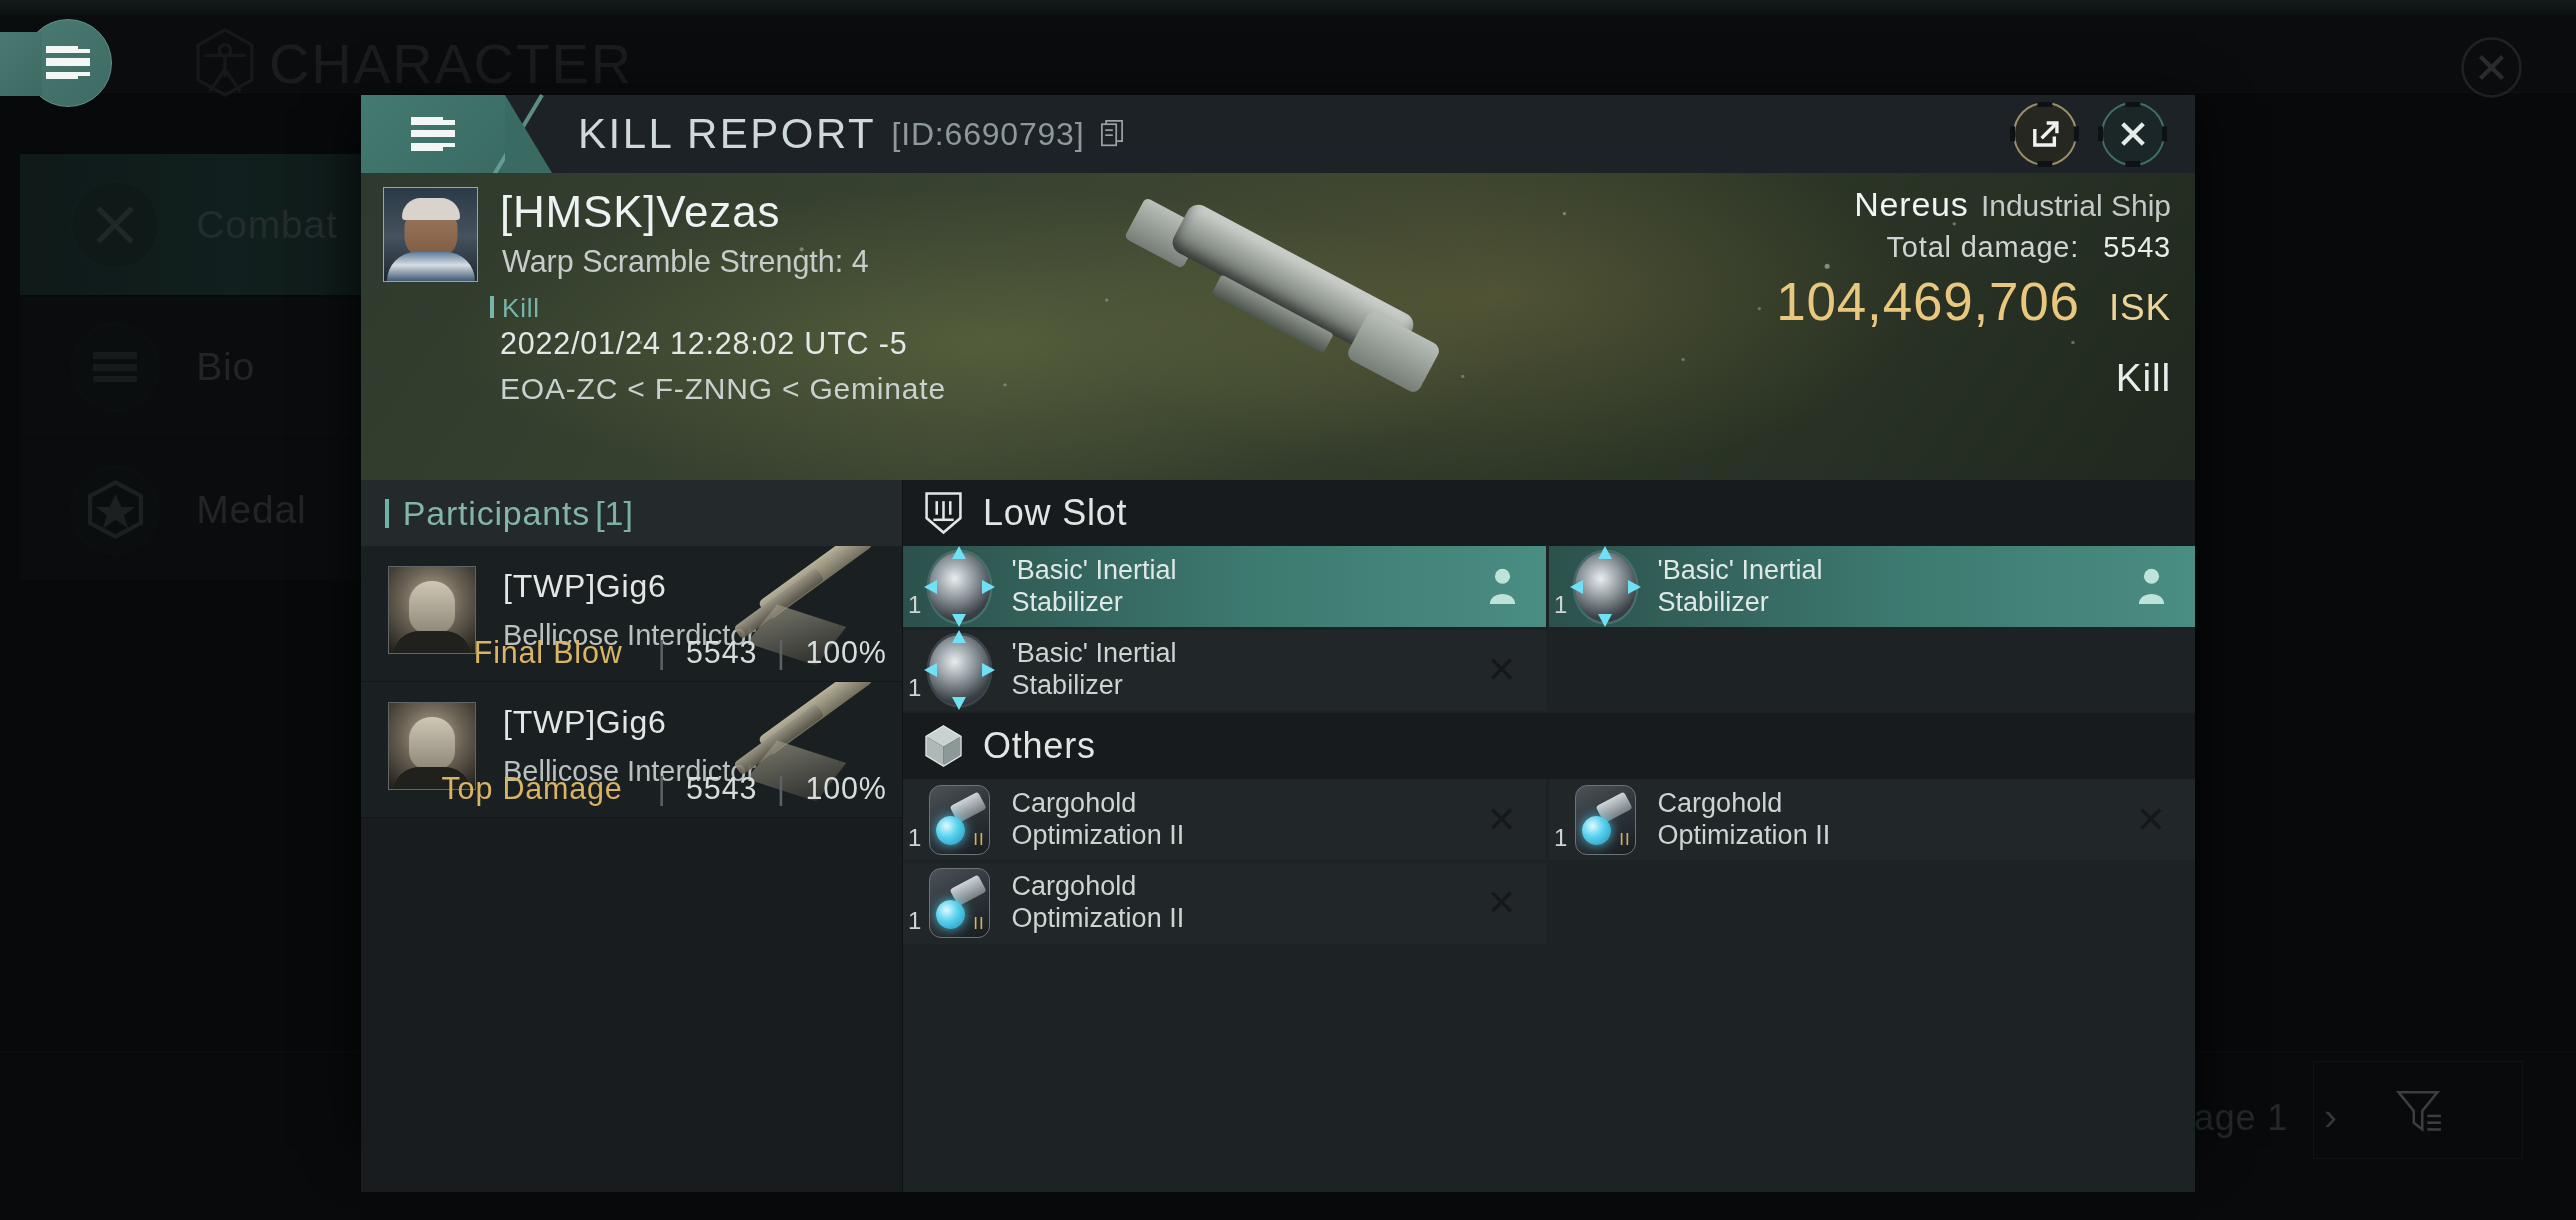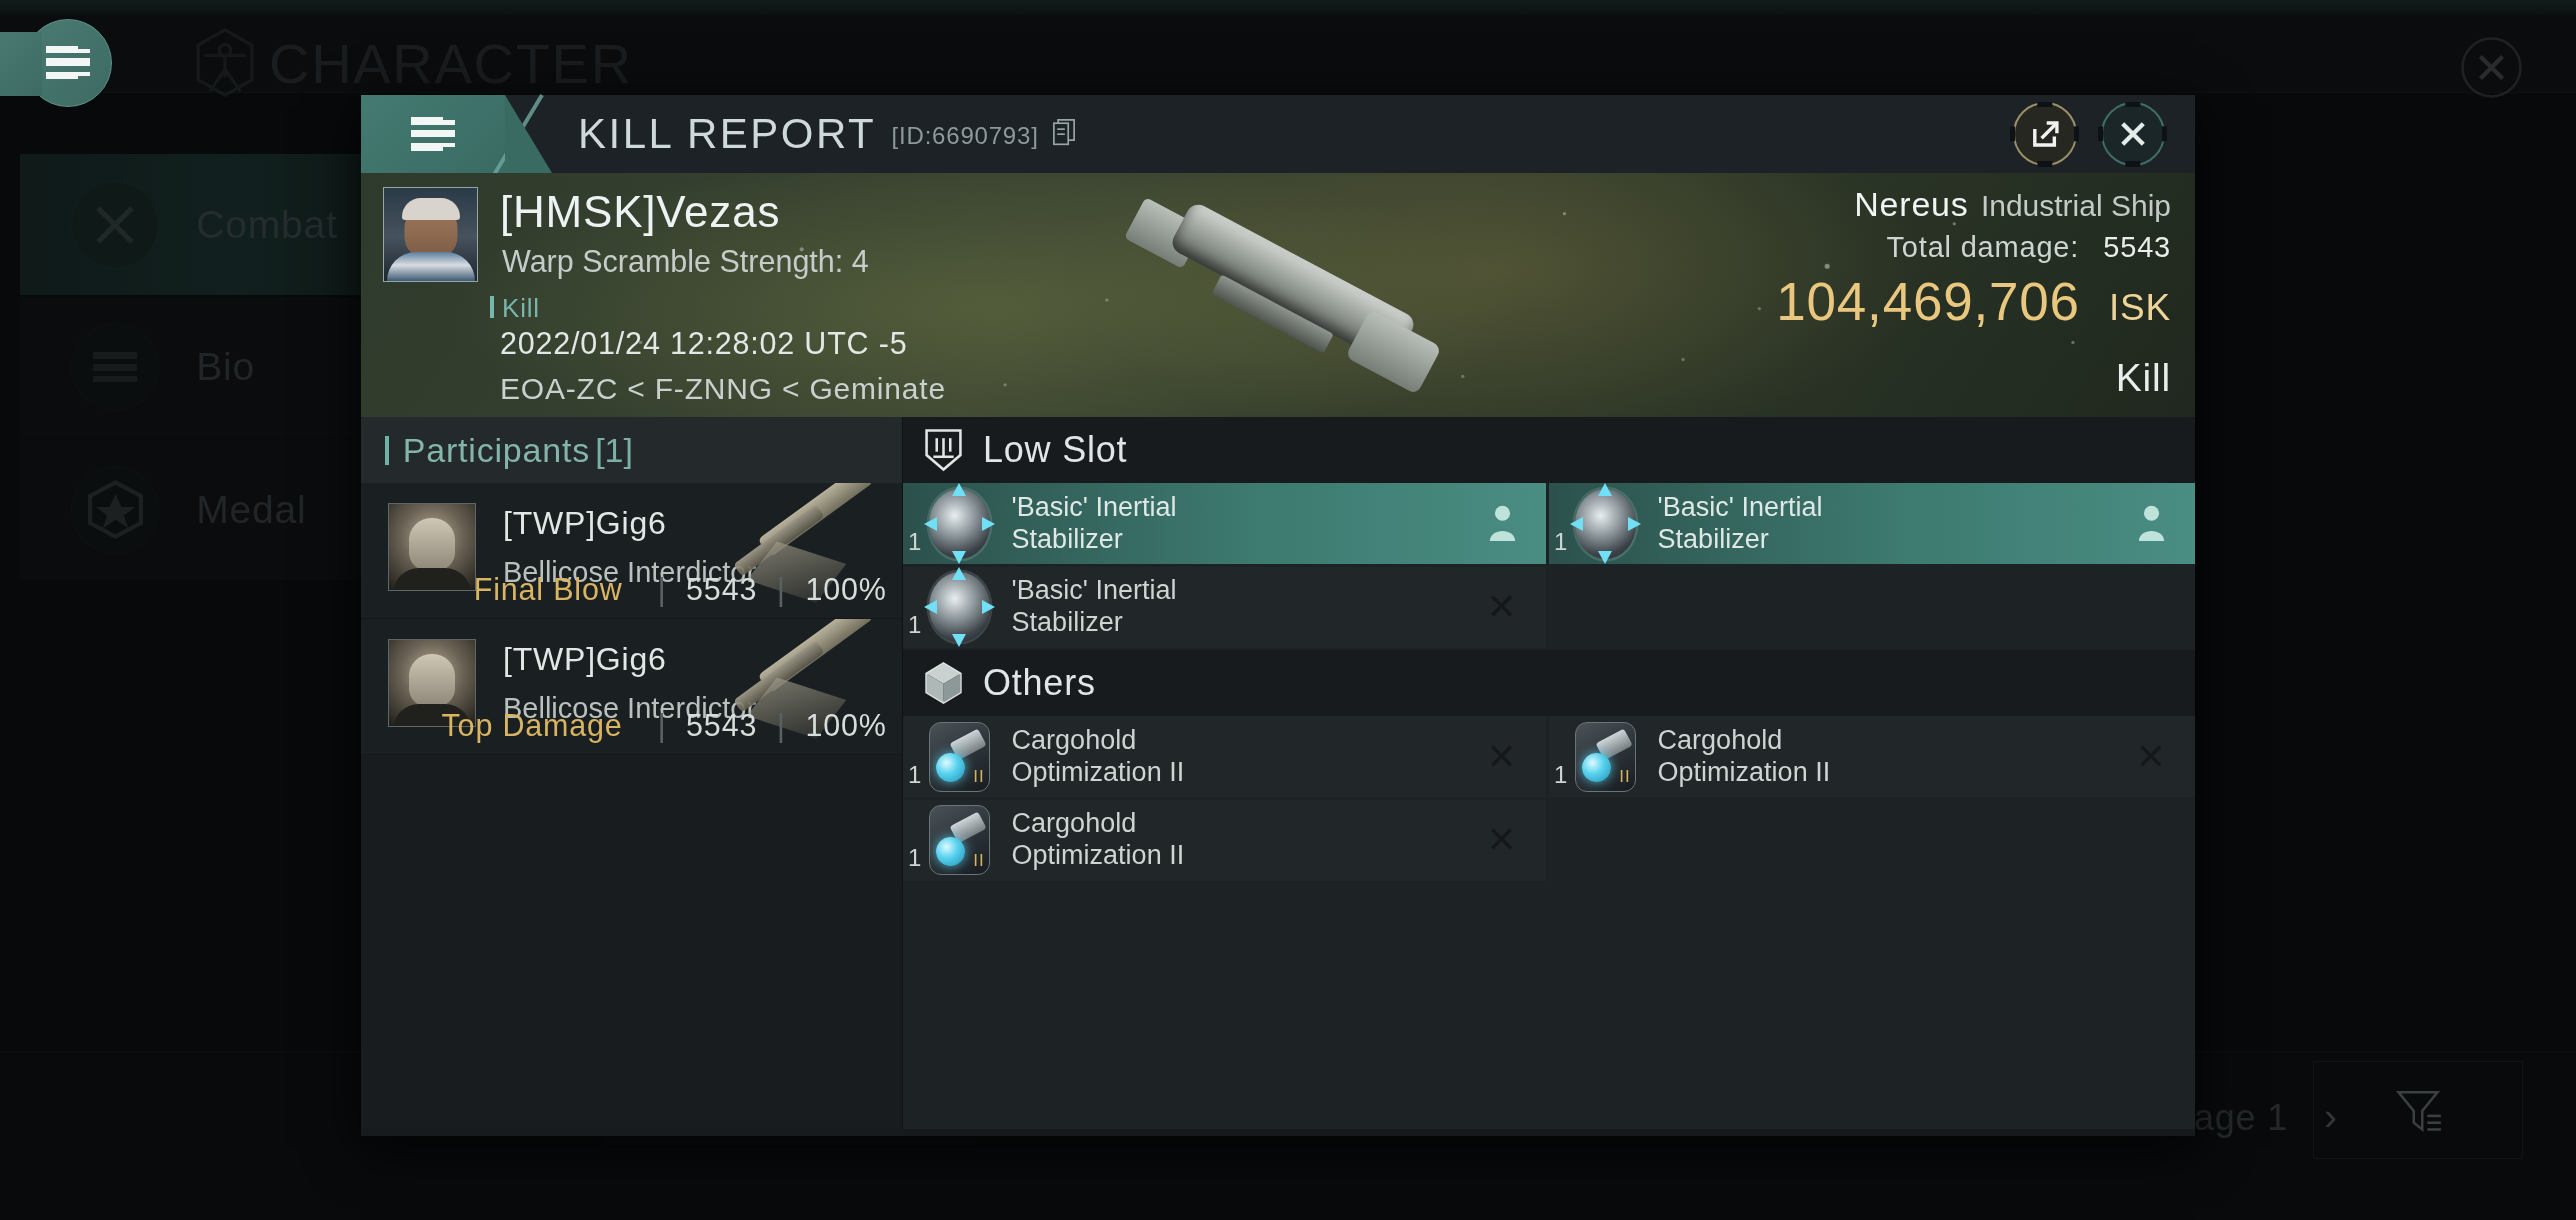--- a/index.html
+++ b/index.html
@@ -153,21 +153,21 @@
   }
   .head-tab .sheen {
     position:absolute; right:-39px; top:0; width:4.2px; height:112px;
     background:#6fa89f; transform: rotate(31deg); transform-origin: top;
     opacity:.8;
   }
   .head-title {
     margin-left: 73px; font-size: 42px; color: #cfd8da; letter-spacing: 2.5px;
   }
   .head-id {
-    margin-left: 15.3px; font-size: 24px; color: #8e999c; letter-spacing: 0.8px;
+    margin-left: 15.3px; font-size: 32px; color: #8e999c; letter-spacing: 0.8px;
   }
   .copy-ic {
     display: inline-block; width: 22px; height: 27px; margin-left: 6.8px;
     vertical-align: -2.5px;
   }
   .head-actions {
     position: absolute; right: 30.5px; top: 50%; transform: translateY(-50%);
     display: flex; align-items: center; gap: 24px;
   }
   .rbtn { width: 64px; height: 64px; position: relative; }
@@ -232,21 +232,21 @@
     content:""; position:absolute; left:-12px; top:3.4px; width:4.2px; height:22px; background:#77b6ac;
   }
   .v-time {
     position: absolute; left: 139px; top: 153px;
     font-size: 30.5px; color: #e3e8e6; letter-spacing: 0.8px;
   }
   .v-loc {
     position: absolute; left: 139px; top: 199px;
     font-size: 30px; color: #c9d1ce; letter-spacing: 0.8px;
   }
-  .banner { height: 244px; }
+  .banner { height: 307px; }
   .ship-render {
     position: absolute; left: 712px; top: 3.4px; width: 441px; height: 237px;
   }
   .ship-body {
     position:absolute; left:93px; top:81px; width:254px; height:53px;
     background: linear-gradient(180deg,#d2d6d2 0%, #9aa09a 48%, #5e645e 100%);
     border-radius: 12px; transform: rotate(28deg);
     box-shadow: inset 0 -6.8px 12px rgba(0,0,0,.45);
   }
   .ship-seg {

